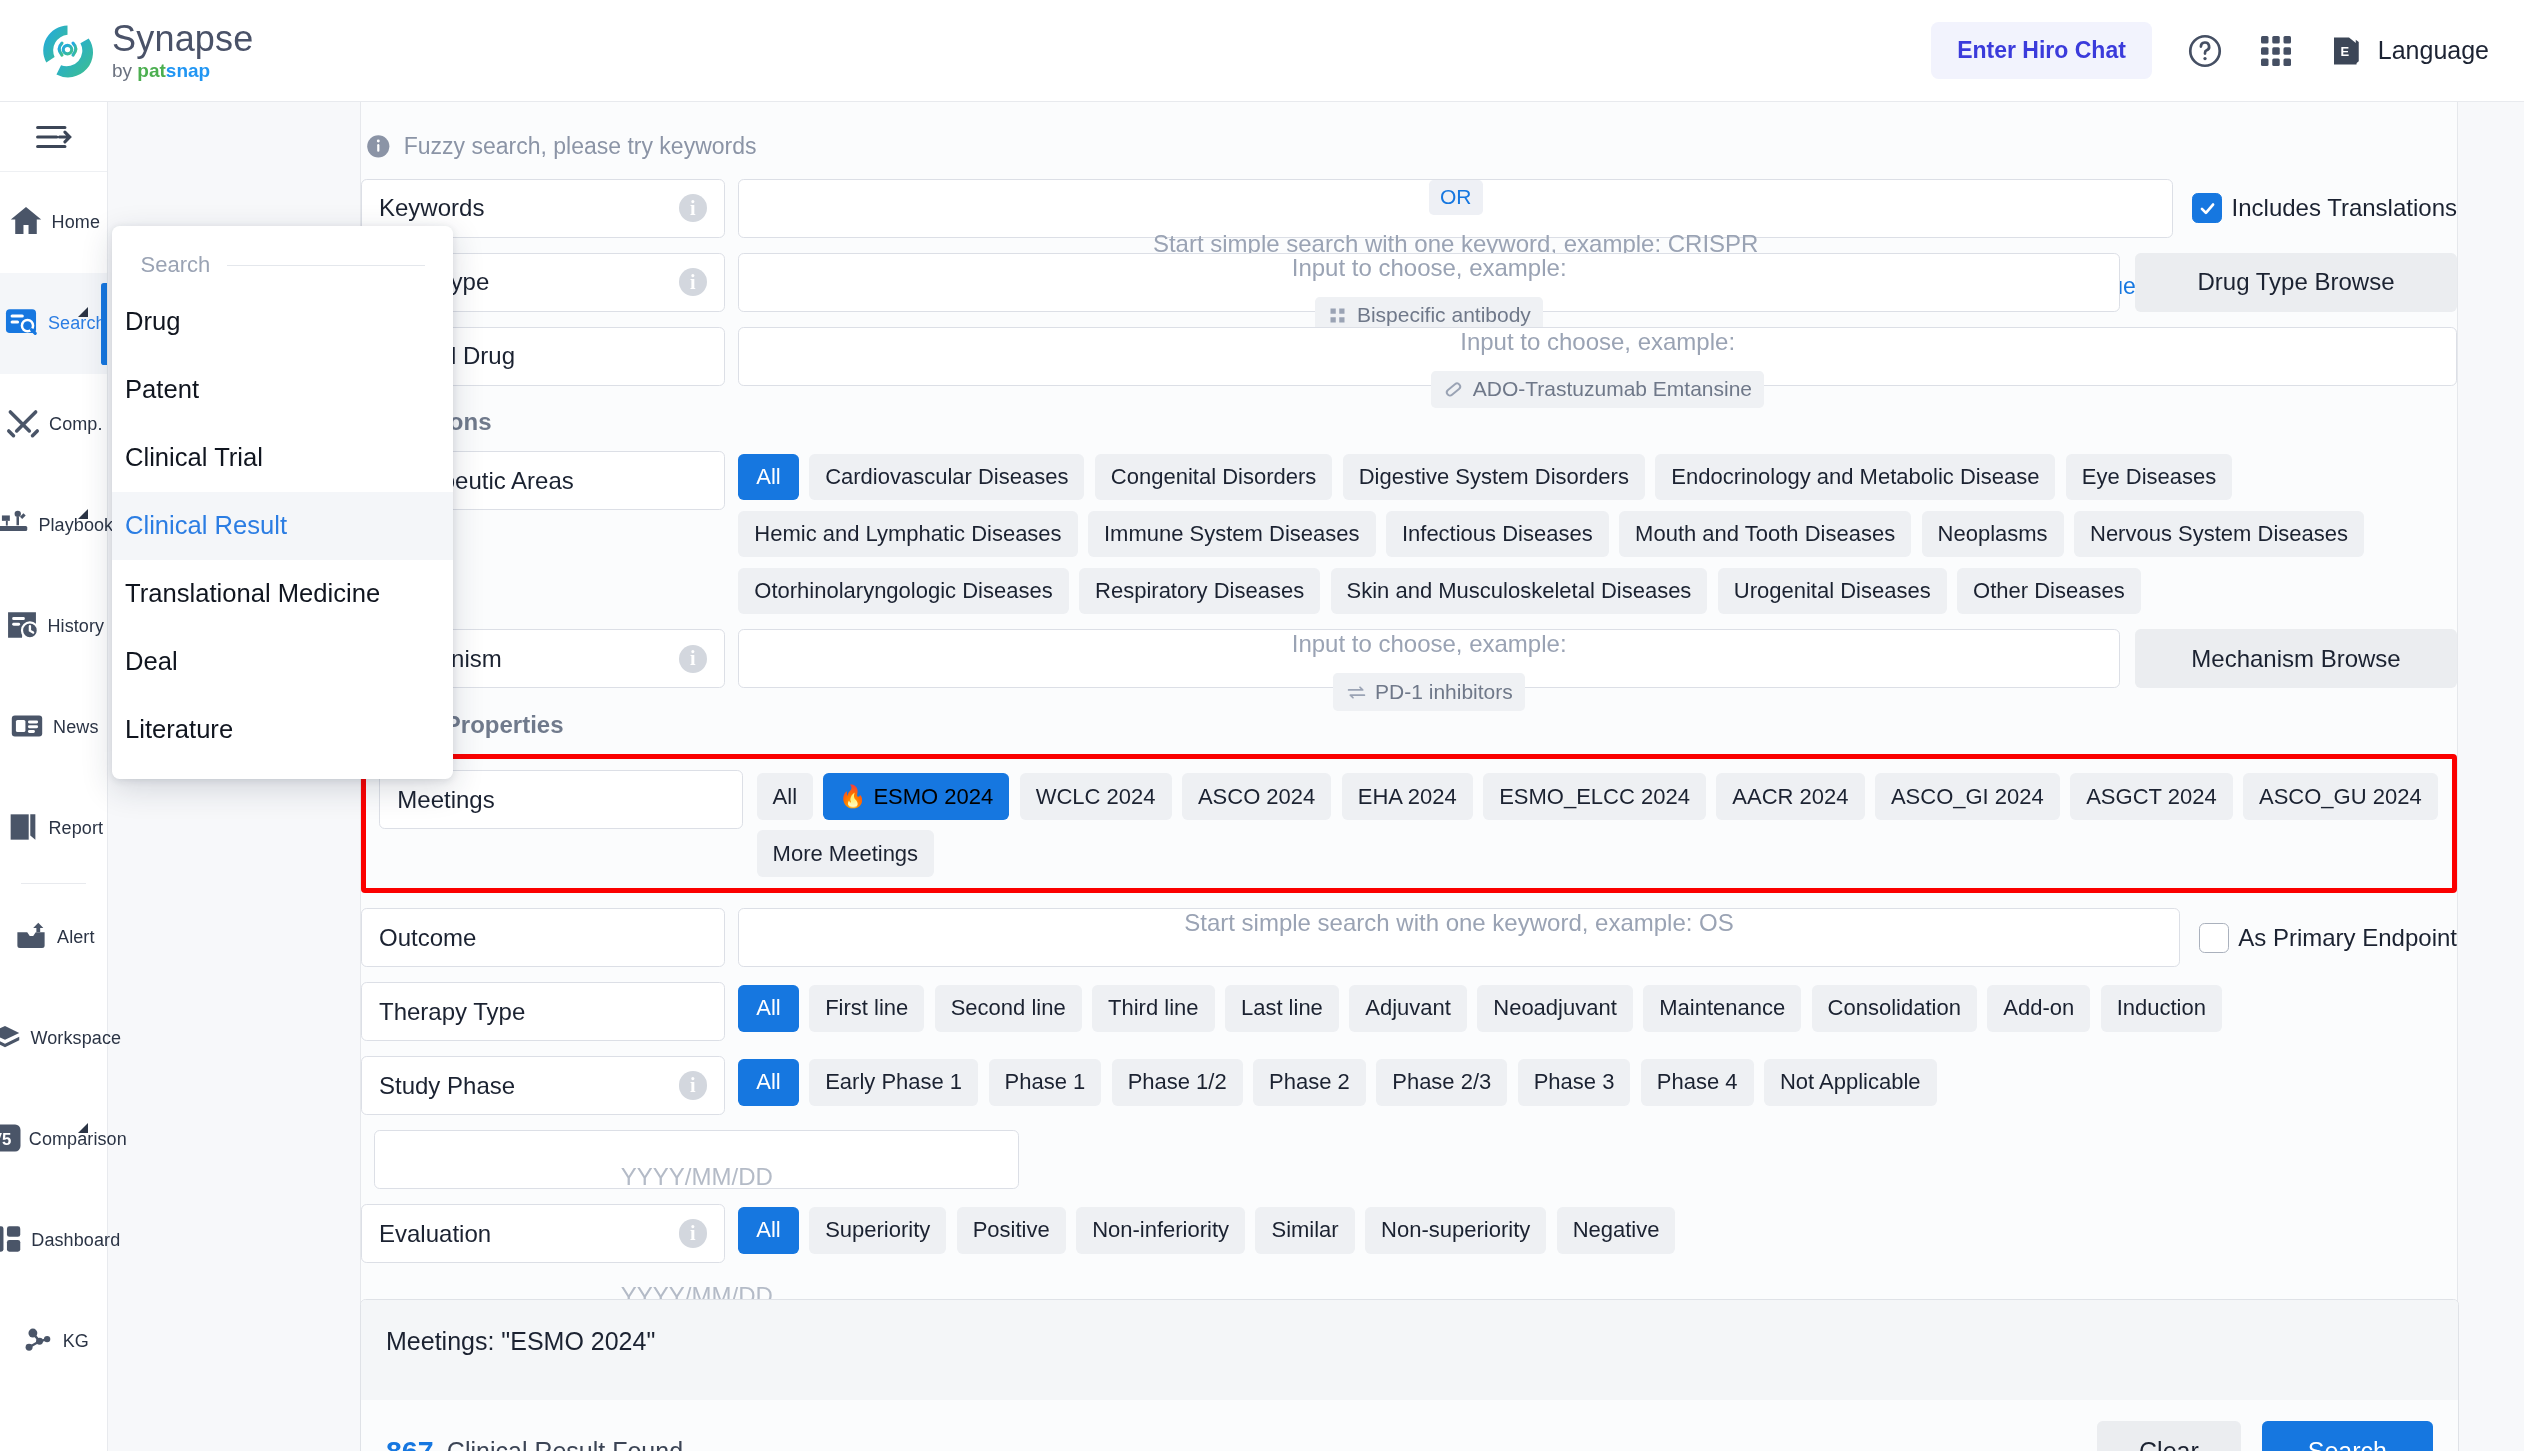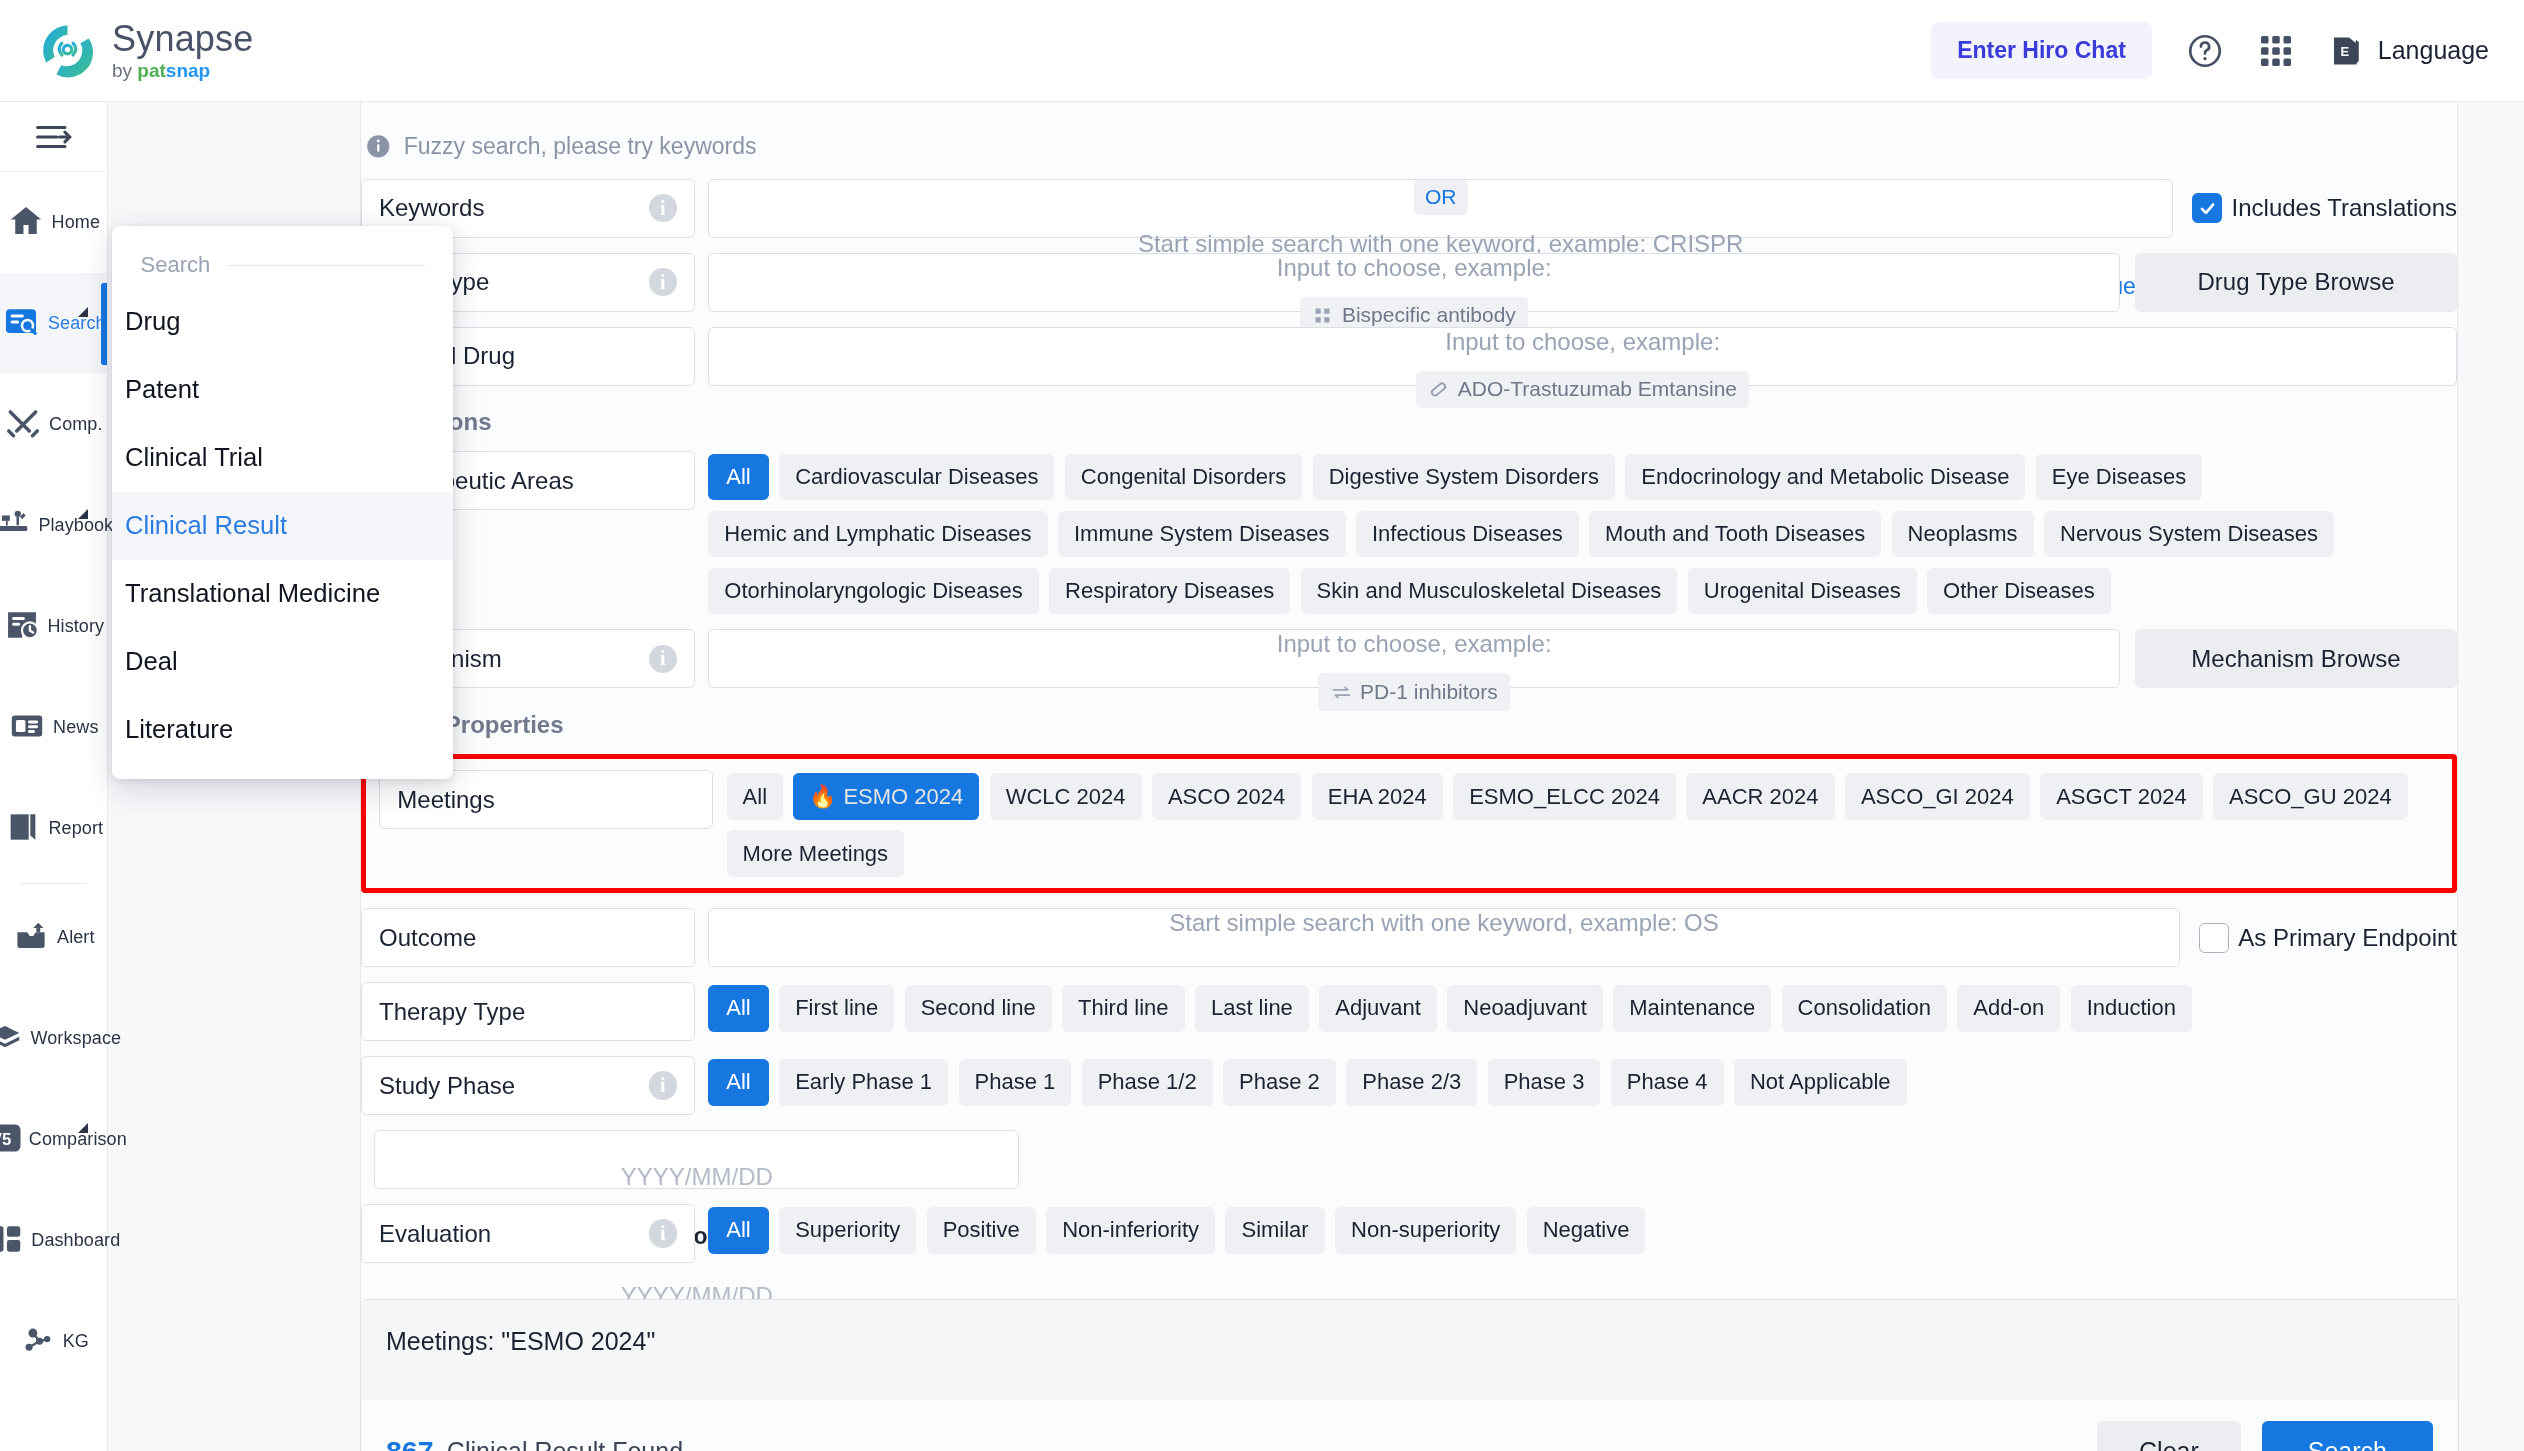--- a/index.html
+++ b/index.html
@@ -78,21 +78,21 @@
     background: #fbfcfd; border: 0.9px solid #e6e8ec;
     border-top: none; border-radius: 0 0 5.7px 5.7px;
     padding: 21px 0 0 0;
   }
 
   .hint { display: flex; align-items: center; gap: 12.3px; padding: 9.5px 0 19px 3.8px; }
   .hint-txt { font-size: 23px; color: #8b94a6; }
 
   .row { display: flex; align-items: flex-start; margin-bottom: 15px; }
   .row-label {
-    width: 334px; flex: none; height: 59px;
+    width: 364px; flex: none; height: 59px;
     border: 0.9px solid #dcdfe6; border-radius: 5.7px; background: #fff;
     display: flex; align-items: center; padding: 0 17px;
     font-size: 24px; color: #1b2231;
   }
   .row-label .lbl-txt { flex: 1; }
   .row-body { flex: 1; margin-left: 13.3px; min-width: 0; }
 
   .inputbox {
     height: 59px; border: 0.9px solid #dcdfe6; border-radius: 5.7px; background: #fff;
     display: flex; align-items: center; padding: 0 17px; gap: 15px; flex-direction: column;
@@ -125,21 +125,21 @@
   .cb.on { background: #1677e0; border-color: #1677e0; }
   .cb-label { font-size: 24px; color: #1b2231; white-space: nowrap; }
 
   .tags { display: flex; flex-wrap: wrap; gap: 10.4px; padding-top: 2.8px; }
   .tag {
     background: #eef0f3; color: #1b2231; font-size: 22px;
     border-radius: 5.7px; padding: 12.3px 16px; cursor: pointer; white-space: nowrap;
     line-height: 1;
   }
   .tag.all { background: #1677e0; color: #fff; padding: 12.3px 18px; }
-  .tag.sel { background: #1677e0; color: #e5e5e5; }
+  .tag.sel { background: #1677e0; color: #000000; }
   .tag .fire { margin-right: 6.6px; }
 
   .sect-title { font-size: 24px; color: #707a8c; font-weight: bold; padding: 7.6px 0 15px 3.8px; }
 
   .info-i {
     width: 28.5px; height: 28.5px; border-radius: 50%; background: #d3d7de;
     color: #fff; font-size: 20px; font-weight: bold; flex: none;
     display: flex; align-items: center; justify-content: center;
     font-family: "Liberation Serif", serif;
   }

